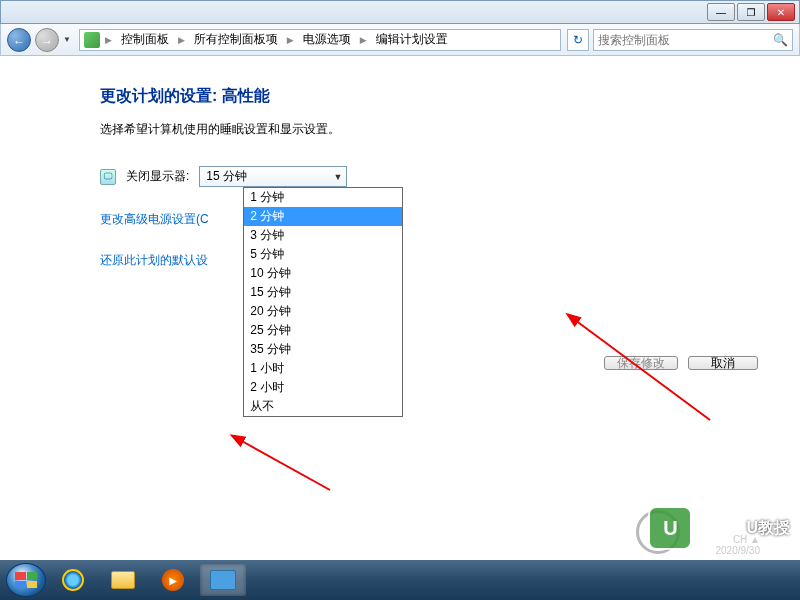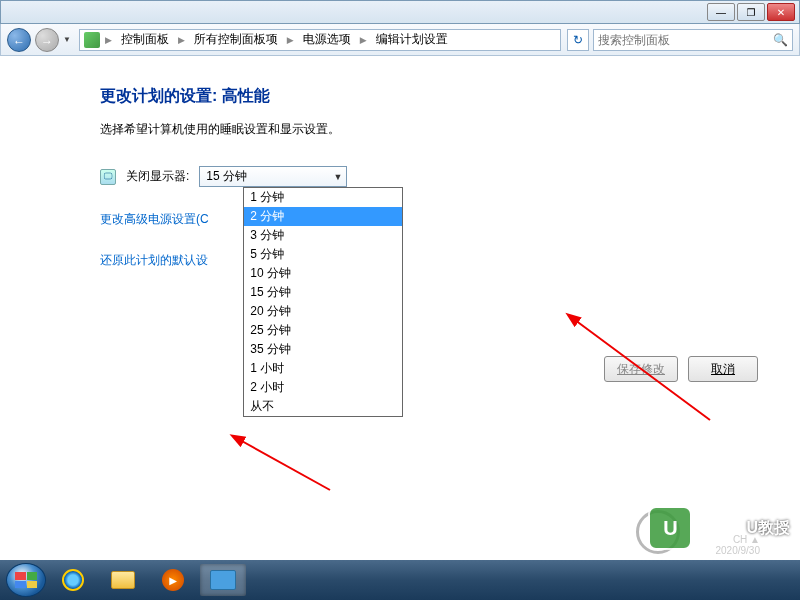--- a/index.html
+++ b/index.html
@@ -35,21 +35,21 @@
 .combo { position: relative; width: 148px; }
 .combo-box { height: 21px; border: 1px solid #7a9ab5; background: linear-gradient(#fff, #eef4fa); display: flex; align-items: center; padding: 0 4px 0 6px; justify-content: space-between; cursor: default; }
 .combo-arrow { font-size: 9px; color: #333; }
 .dropdown { position: absolute; top: 21px; left: 0; width: 160px; background: #fff; border: 1px solid #666; z-index: 10; margin-left: 44px; }
 .dd-item { padding: 1px 6px; font-size: 12px; cursor: default; }
 .dd-item.sel { background: #3399ff; color: #fff; }
 
 .link { color: #0066cc; font-size: 12px; display: block; margin-top: 24px; cursor: pointer; }
 
 .action-row { position: absolute; right: 42px; top: 300px; display: flex; gap: 10px; }
-.btn { min-width: 70px; height: 26px; border: 1px solid #8a8a8a; border-radius: 3px; background: linear-gradient(#f8f8f8, #e4e4e4); padding: 0 12px; font-size: 12px; display: flex; align-items: center; justify-content: center; text-decoration: underline; }
+.btn { min-width: 70px; height: 14px; border: 1px solid #8a8a8a; border-radius: 3px; background: linear-gradient(#f8f8f8, #e4e4e4); padding: 0 12px; font-size: 12px; display: flex; align-items: center; justify-content: center; }
 .btn.disabled { color: #888; }
 
 .arrow-annotation { position: absolute; pointer-events: none; }
 .arrow-svg { overflow: visible; }
 
 .taskbar { position: absolute; bottom: 0; left: 0; right: 0; height: 40px; background: linear-gradient(#4a6a8a 0%, #2a4a6a 50%, #1a3a5a 100%); display: flex; align-items: center; padding: 0 6px; gap: 4px; }
 .start-btn { width: 40px; height: 34px; border-radius: 50%; background: radial-gradient(circle at 40% 35%, #fff, #4a90d0 40%, #1a5a9a 70%); border: 1px solid #0a3a6a; position: relative; }
 .start-flag { position: absolute; inset: 8px; display: grid; grid-template: 1fr 1fr / 1fr 1fr; gap: 1px; }
 .start-flag span:nth-child(1){background:#e44;} .start-flag span:nth-child(2){background:#4a4;} .start-flag span:nth-child(3){background:#48e;} .start-flag span:nth-child(4){background:#ec4;}
 .tb-item { width: 46px; height: 32px; border-radius: 2px; display: flex; align-items: center; justify-content: center; }

